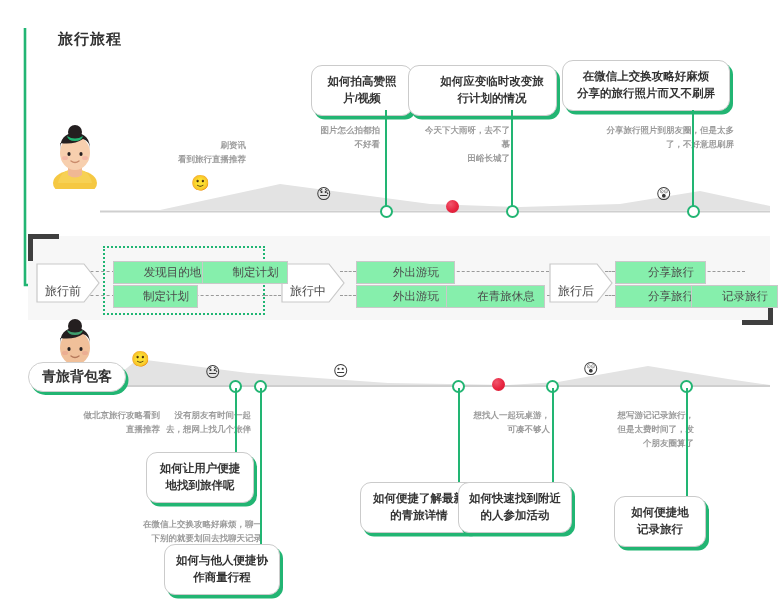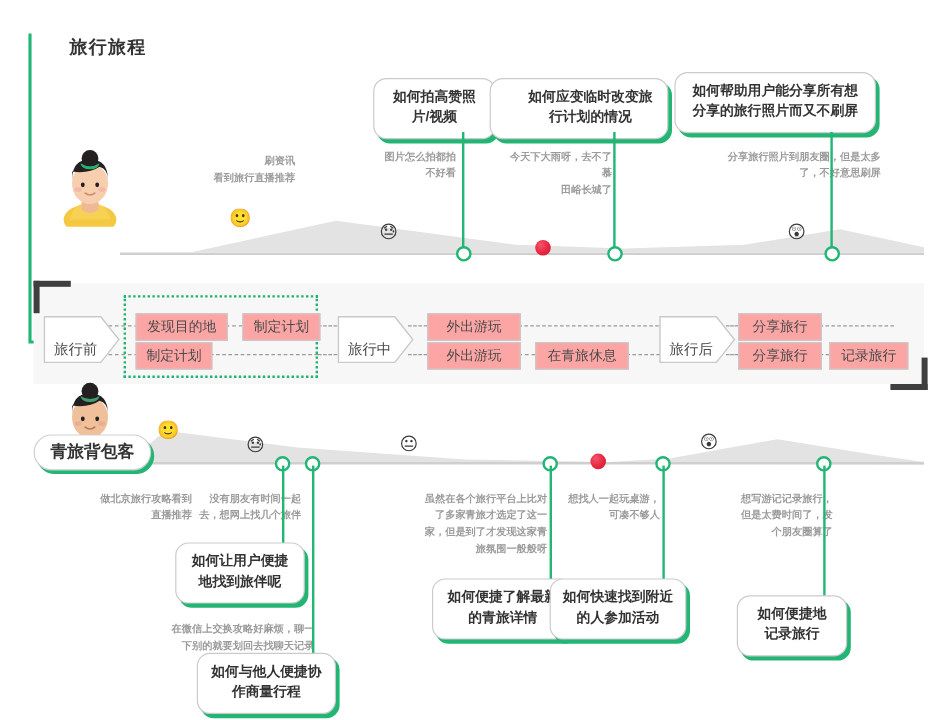--- a/index.html
+++ b/index.html
@@ -82,23 +82,23 @@
     display:flex;align-items:center;justify-content:center;
   }
   .chevron .chev-bg{position:absolute;inset:0;}
   .chevron .chev-txt{
     position:relative;font-size:12px;color:#4a4a4a;z-index:2;
     padding-right:10px;white-space:nowrap;margin-top:16px;
   }
 
   
   .taskbox{
-    position:absolute;background:#fca5a5;border:1px solid #c9c9c9;
+    position:absolute;background:#86efac;border:1px solid #c9c9c9;
     display:flex;align-items:center;justify-content:center;
-    font-size:11.5px;color:#4a4a4a;white-space:nowrap;height:21px;
+    font-size:11.5px;color:#4a4a4a;white-space:nowrap;height:21px;padding-left:21px;
   }
 
   
   .dotted-region{
     border:2.5px dotted #1fb573;
     left:103px;top:246px;width:162px;height:69px;box-sizing:border-box;
   }
 
   
   .dash-h{border-top:1.4px dashed #9a9a9a;height:0;}
@@ -135,40 +135,40 @@
     <ellipse cx="41" cy="35" rx="3" ry="2" fill="#f2a8a0" opacity=".55"></ellipse>
   </svg>
 
 
   <div class="abs emoji" style="left:191px;top:175px;">🙂</div>
   <div class="abs emoji" style="left:316px;top:186px;">😓</div>
   <div class="abs emoji" style="left:656px;top:186px;">😲</div>
 
   <div class="abs pain-dot" style="left:446px;top:200px;"></div>
 
-  <div class="abs quote q-right" style="left:168px;top:127px;width:78px;white-space:pre-line;">刷资讯
+  <div class="abs quote q-right" style="left:168px;top:138px;width:78px;white-space:pre-line;">刷资讯
 看到旅行直播推荐</div>
   <div class="abs quote q-right" style="left:318px;top:123px;width:62px;white-space:pre-line;">图片怎么拍都拍
 不好看</div>
   <div class="abs quote q-right" style="left:418px;top:123px;width:92px;white-space:pre-line;">今天下大雨呀，去不了慕
 田峪长城了</div>
   <div class="abs quote q-right" style="left:560px;top:123px;width:130px;white-space:pre-line;margin-left:44px;">分享旅行照片到朋友圈，但是太多
 了，不好意思刷屏</div>
 
   <div class="abs callout" style="left:311px;top:65px;width:82px;white-space:pre-line;">如何拍高赞照
 片/视频</div>
   <div class="abs stem" style="left:385px;top:110px;height:102px;"></div>
   <div class="abs node-ring" style="left:380px;top:205px;"></div>
 
   <div class="abs callout" style="left:408px;top:65px;width:110px;white-space:pre-line;padding-left:28px;">如何应变临时改变旅
 行计划的情况</div>
   <div class="abs stem" style="left:511px;top:110px;height:102px;"></div>
   <div class="abs node-ring" style="left:506px;top:205px;"></div>
 
-  <div class="abs callout" style="left:562px;top:60px;width:148px;white-space:pre-line;">如何帮助用户能分享所有想
+  <div class="abs callout" style="left:562px;top:60px;width:148px;white-space:pre-line;">在微信上交换攻略好麻烦
 分享的旅行照片而又不刷屏</div>
   <div class="abs stem" style="left:692px;top:110px;height:102px;"></div>
   <div class="abs node-ring" style="left:687px;top:205px;"></div>
 
   <div class="abs lane-band"></div>
   <div class="abs bracket bracket-tl"></div>
   <div class="abs bracket bracket-br"></div>
 
   <div class="abs dotted-region"></div>
 
@@ -248,24 +248,20 @@
   <div class="abs emoji" style="left:583px;top:361px;">😲</div>
 
   <div class="abs pain-dot" style="left:492px;top:378px;"></div>
 
   <div class="abs quote q-right" style="left:80px;top:408px;width:80px;white-space:pre-line;">做北京旅行攻略看到
 直播推荐</div>
   <div class="abs quote q-right" style="left:163px;top:408px;width:88px;white-space:pre-line;">没有朋友有时间一起
 去，想网上找几个旅伴</div>
   <div class="abs quote q-right" style="left:140px;top:517px;width:122px;white-space:pre-line;">在微信上交换攻略好麻烦，聊一
 下别的就要划回去找聊天记录</div>
-  <div class="abs quote q-right" style="left:348px;top:408px;width:108px;white-space:pre-line;">虽然在各个旅行平台上比对
-了多家青旅才选定了这一
-家，但是到了才发现这家青
-旅氛围一般般呀</div>
   <div class="abs quote q-right" style="left:472px;top:408px;width:78px;white-space:pre-line;">想找人一起玩桌游，
 可凑不够人</div>
   <div class="abs quote q-right" style="left:608px;top:408px;width:86px;white-space:pre-line;">想写游记记录旅行，
 但是太费时间了，发
 个朋友圈算了</div>
 
   <div class="abs node-ring" style="left:229px;top:380px;"></div>
   <div class="abs stem" style="left:234.5px;top:388px;height:66px;"></div>
   <div class="abs callout" style="left:146px;top:452px;width:88px;white-space:pre-line;">如何让用户便捷
 地找到旅伴呢</div>

